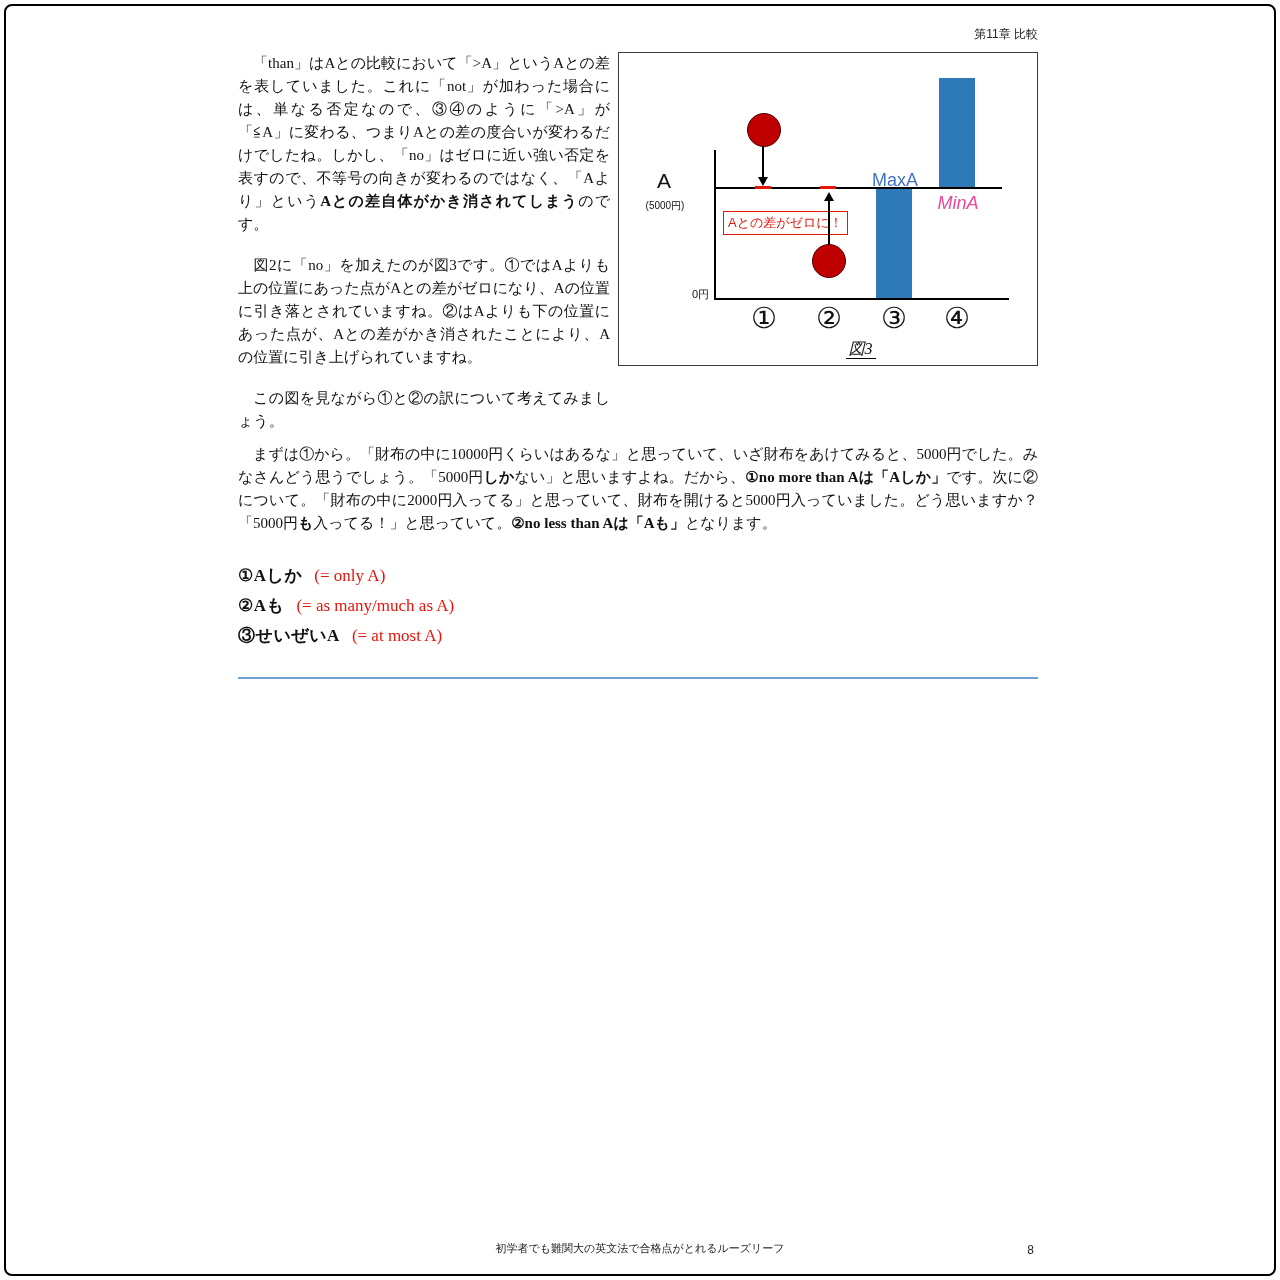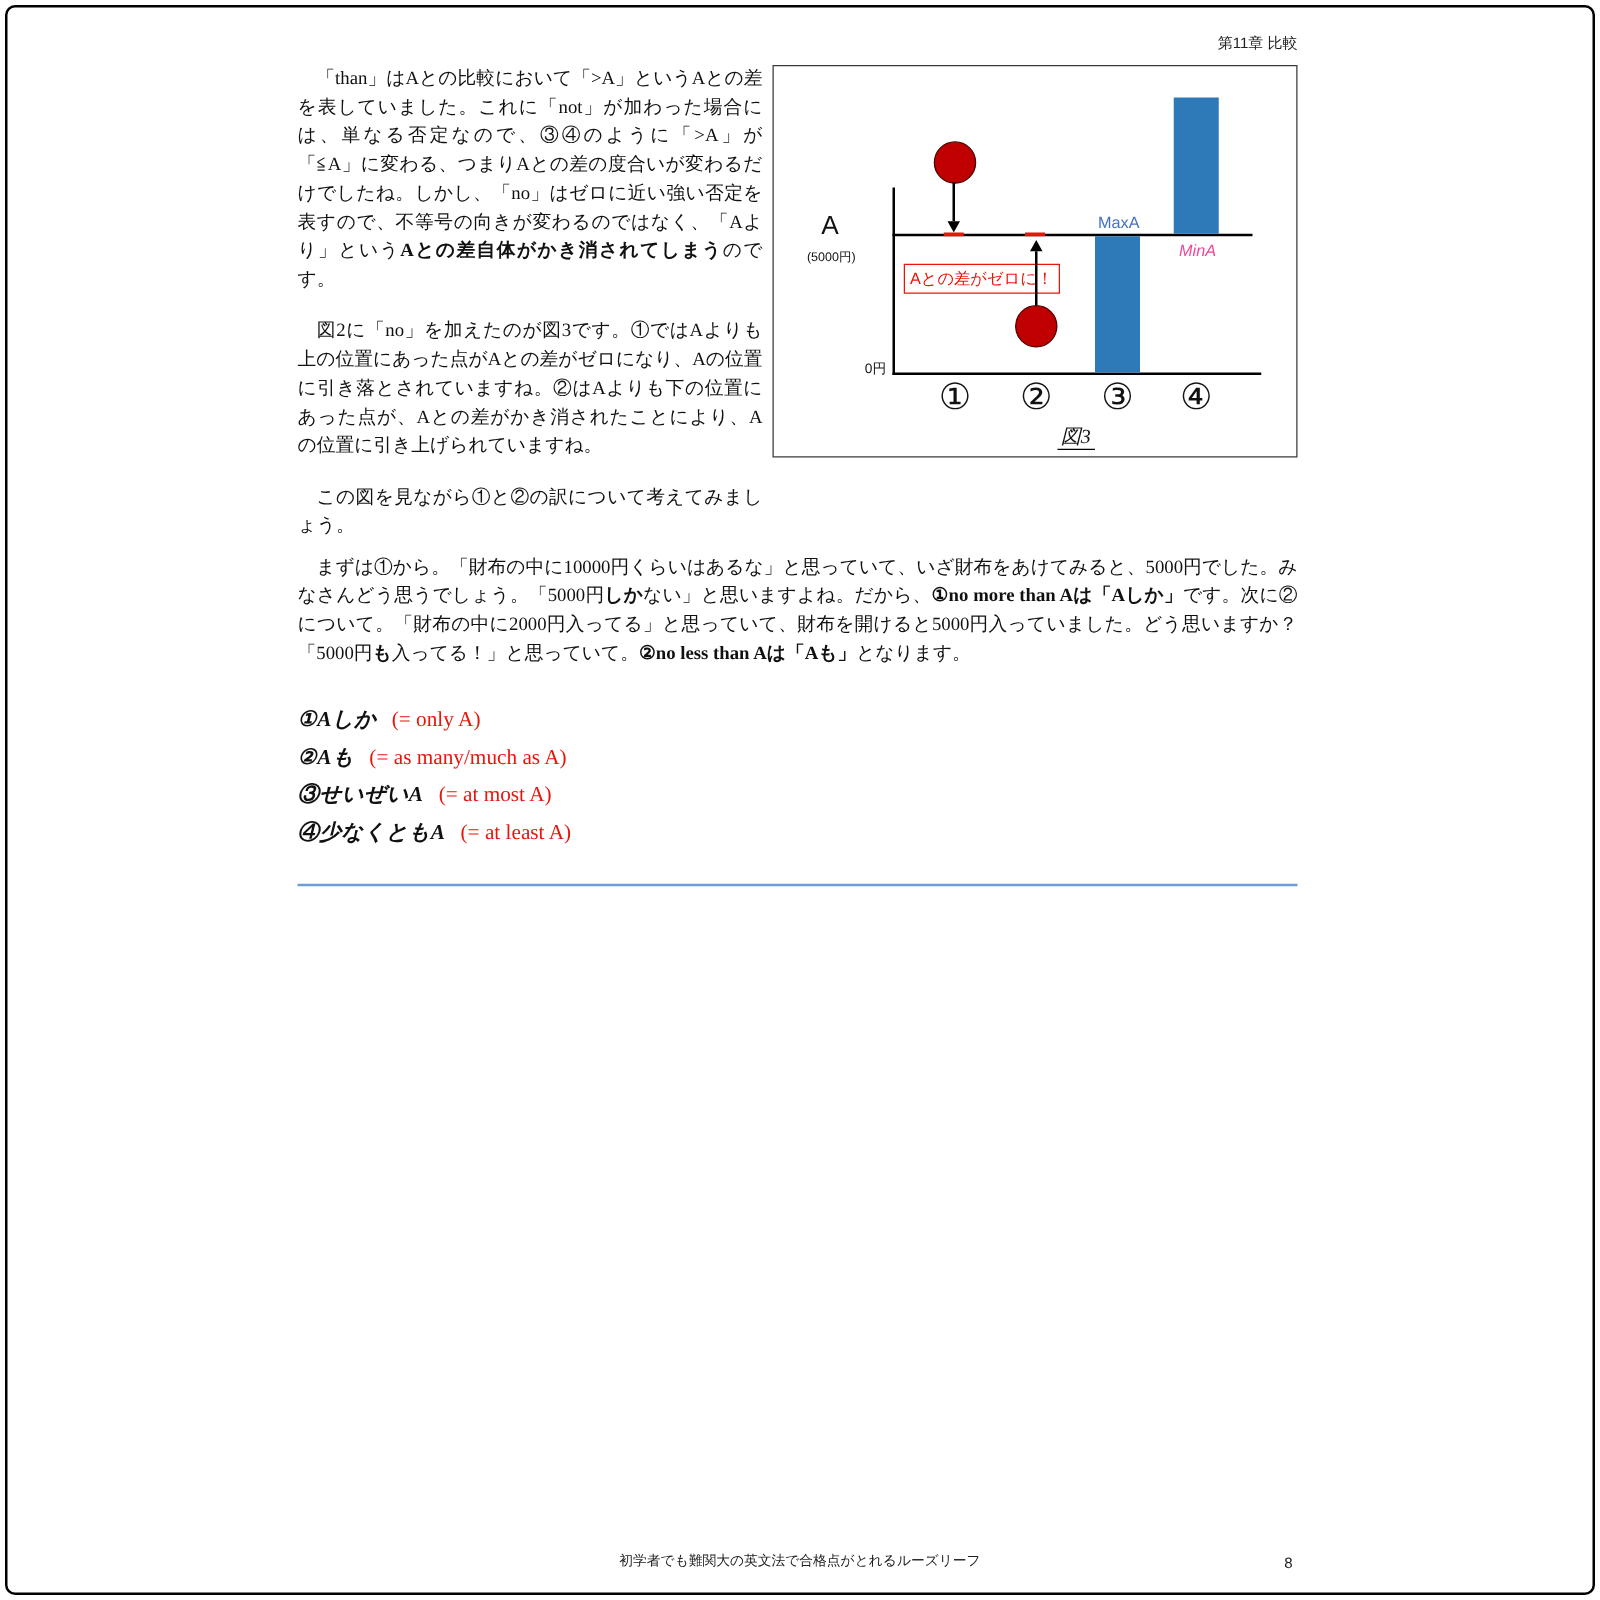--- a/index.html
+++ b/index.html
@@ -17,27 +17,27 @@
           font-family:"Liberation Sans","DejaVu Sans",sans-serif;}
   .abs{position:absolute;}
   .blk{background:#000;}
   .ctr{text-align:center;}
   .fig-alabel{left:15px;top:116px;width:60px;font-size:21px;}
   .fig-asub{left:0;top:146px;width:92px;font-size:10px;}
   .fig-zero{left:48px;top:234px;width:42px;text-align:right;font-size:11px;}
   .circle{width:32px;height:32px;border-radius:50%;}
   .tick{width:16px;height:3px;}
   .annot{left:104px;top:158px;font-size:13px;padding:2px 4px;white-space:nowrap;border:1px solid;}
-  .bluelab{font-size:13px;width:52px;}
+  .bluelab{font-size:18px;width:52px;}
   .xlab{top:248px;width:40px;font-size:29px;line-height:34px;}
   .cap{left:95px;top:286px;width:293px;font-family:"Liberation Serif","DejaVu Serif",serif;font-size:16px;font-style:italic;}
   .cap span{border-bottom:1.5px solid #000;padding:0 3px 1px;}
   .para-full{font-size:15px;line-height:23px;text-align:justify;margin:10px 0 0 0;}
   .translist{margin-top:26px;font-size:17px;line-height:30px;}
-  .titem b{letter-spacing:0.5px;font-style:italic;}
+  .titem b{letter-spacing:0.5px;}
   .titem .eq{margin-left:12px;}
   .divider{margin-top:26px;height:2px;width:800px;}
   .ftr{position:absolute;bottom:18px;left:0;width:100%;font:11px "Liberation Sans","DejaVu Sans",sans-serif;color:#222;}
   .ftr .ftitle{position:absolute;left:0;right:0;text-align:center;bottom:0;margin-top:37px;}
   .ftr .fnum{position:absolute;right:240px;bottom:-1px;font-size:12px;}
   .arrowhead{width:0;height:0;border-left:5px solid transparent;border-right:5px solid transparent;}
   .down{border-top:9px solid #000;}
   .up{border-bottom:9px solid #000;}
 </style>
 </head>
@@ -94,21 +94,20 @@
         <div class="abs ctr cap"><span>図3</span></div>
       </div>
     </div>
 
     <p class="para-full"><span>　まずは①から。「財布の中に10000円くらいはあるな」と思っていて、いざ財布をあけてみると、5000円でした。みなさんどう思うでしょう。「5000円</span><b>しか</b><span>ない」と思いますよね。だから、</span><b>①no more than Aは「Aしか」</b><span>です。次に②について。「財布の中に2000円入ってる」と思っていて、財布を開けると5000円入っていました。どう思いますか？「5000円</span><b>も</b><span>入ってる！」と思っていて。</span><b>②no less than Aは「Aも」</b><span>となります。</span></p>
 
     <div class="translist">
       <div class="titem"><b>①Aしか</b><span class="eq" style="color:#e8150b;">(= only A)</span></div>
       <div class="titem"><b>②Aも</b><span class="eq" style="color:#e8150b;">(= as many/much as A)</span></div>
       <div class="titem"><b>③せいぜいA</b><span class="eq" style="color:#e8150b;">(= at most A)</span></div>
-      <div class="titem"><b>④少なくともA</b><span class="eq" style="color:#e8150b;">(= at least A)</span></div>
     </div>
 
     <div class="divider" style="background:#6d9fd4;"></div>
 
   </div>
 
   <div class="ftr">
     <span class="ftitle">初学者でも難関大の英文法で合格点がとれるルーズリーフ</span>
     <span class="fnum">8</span>
   </div>

